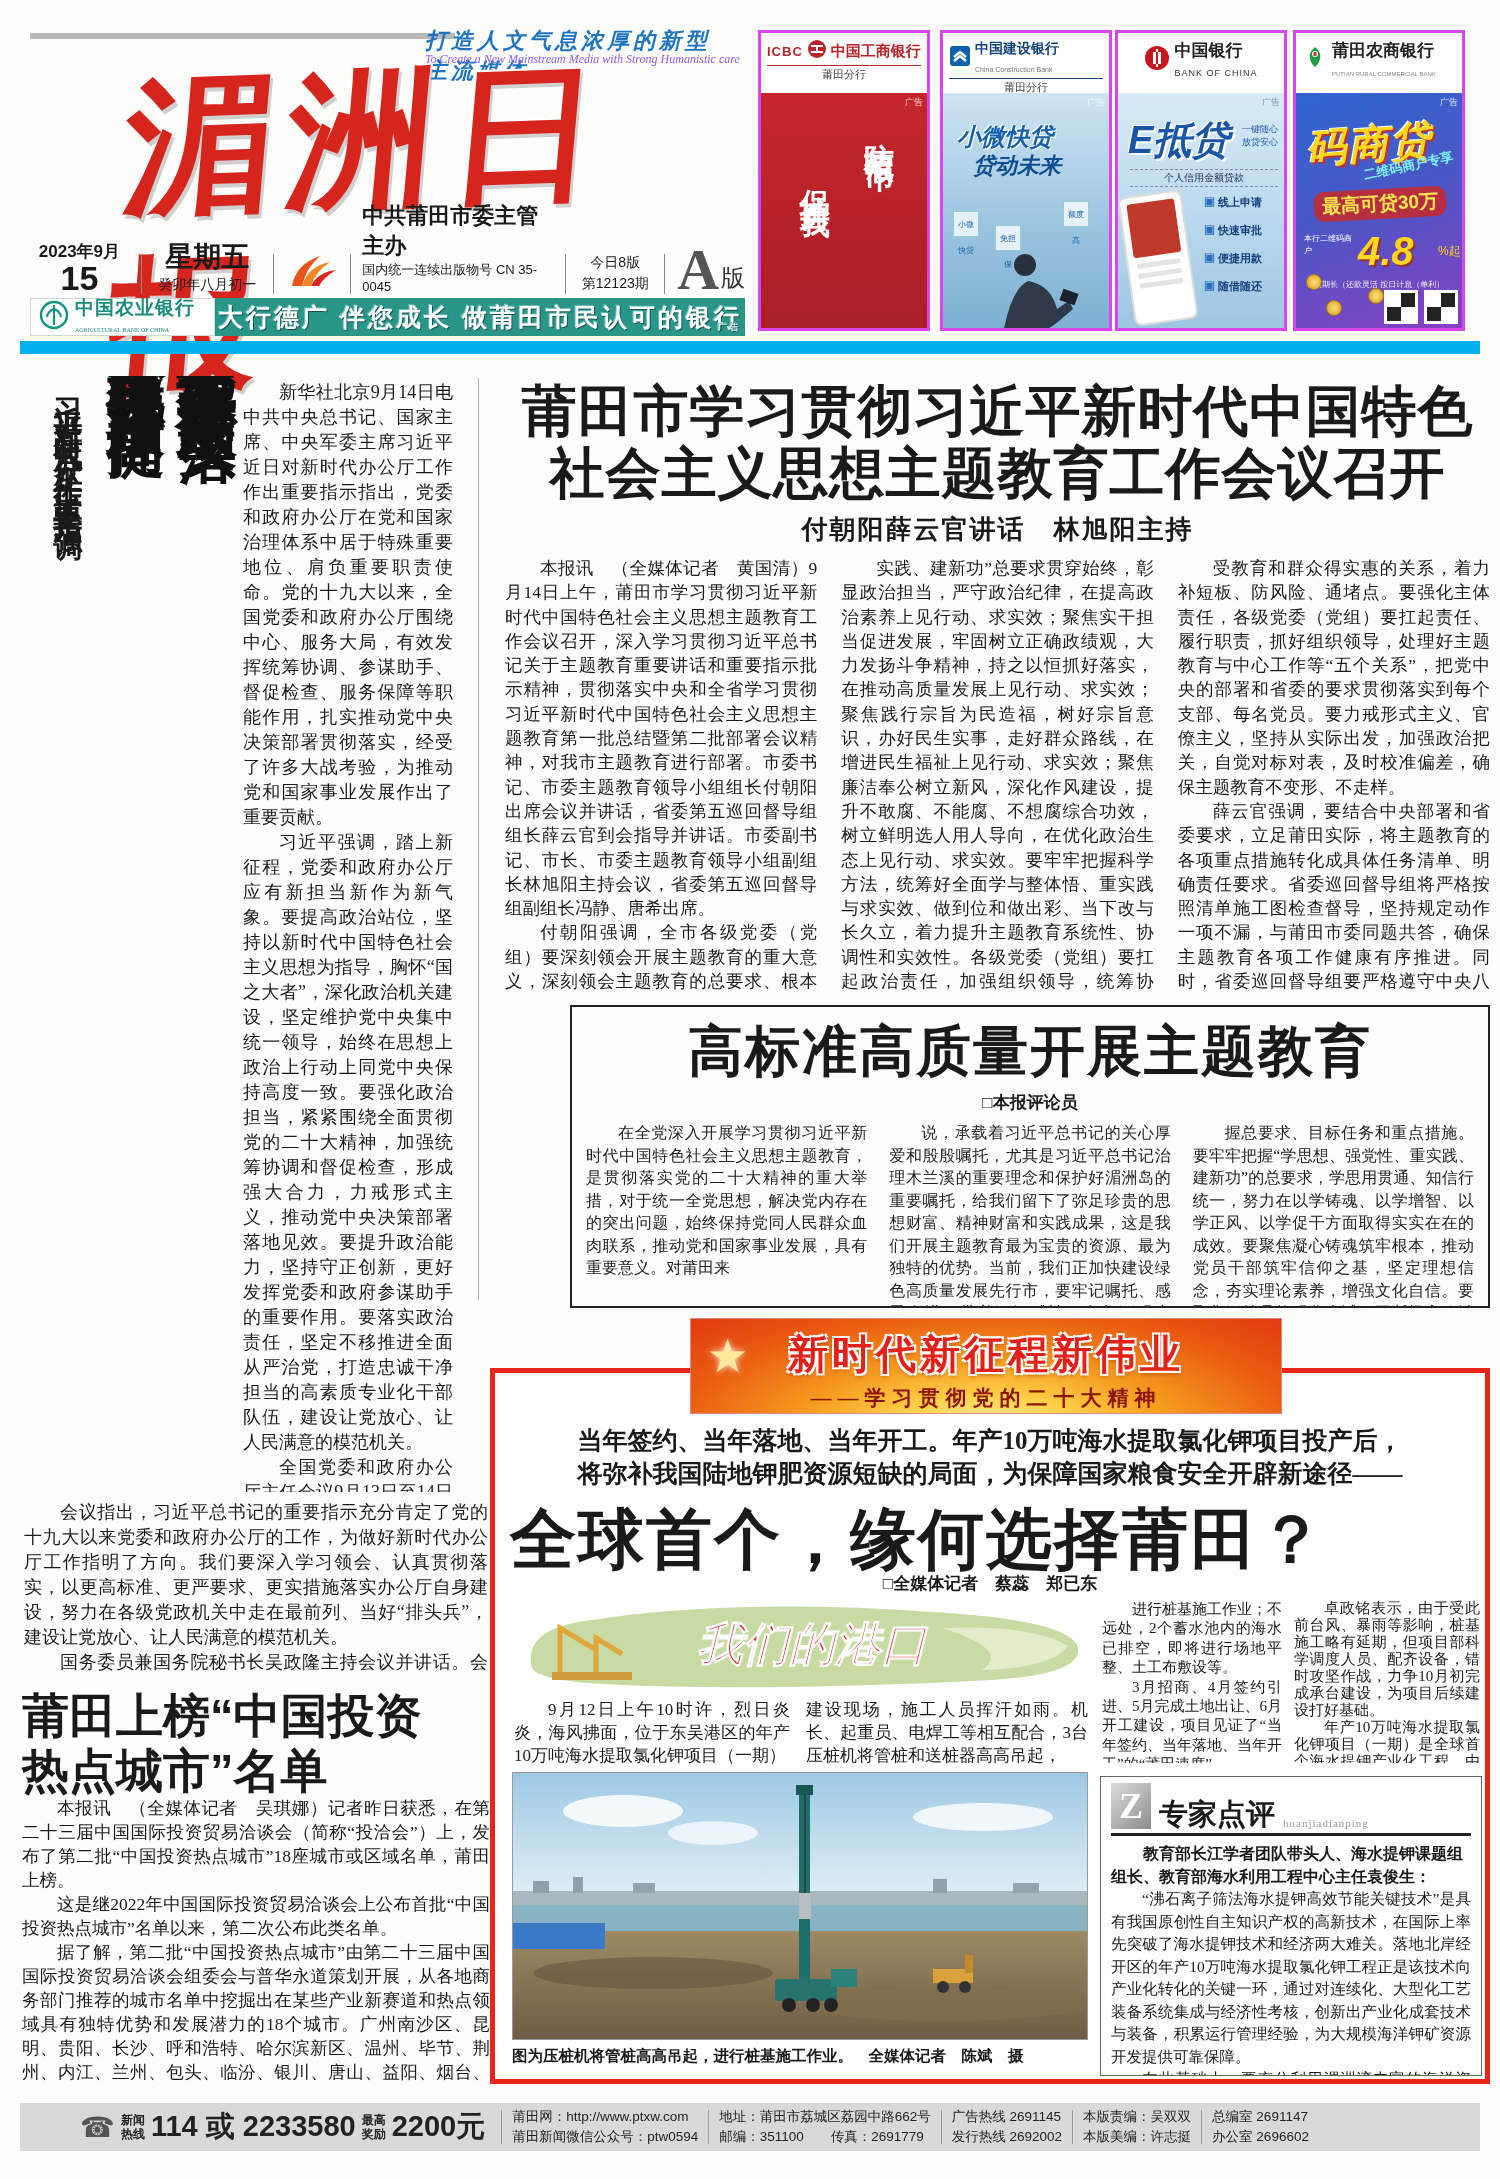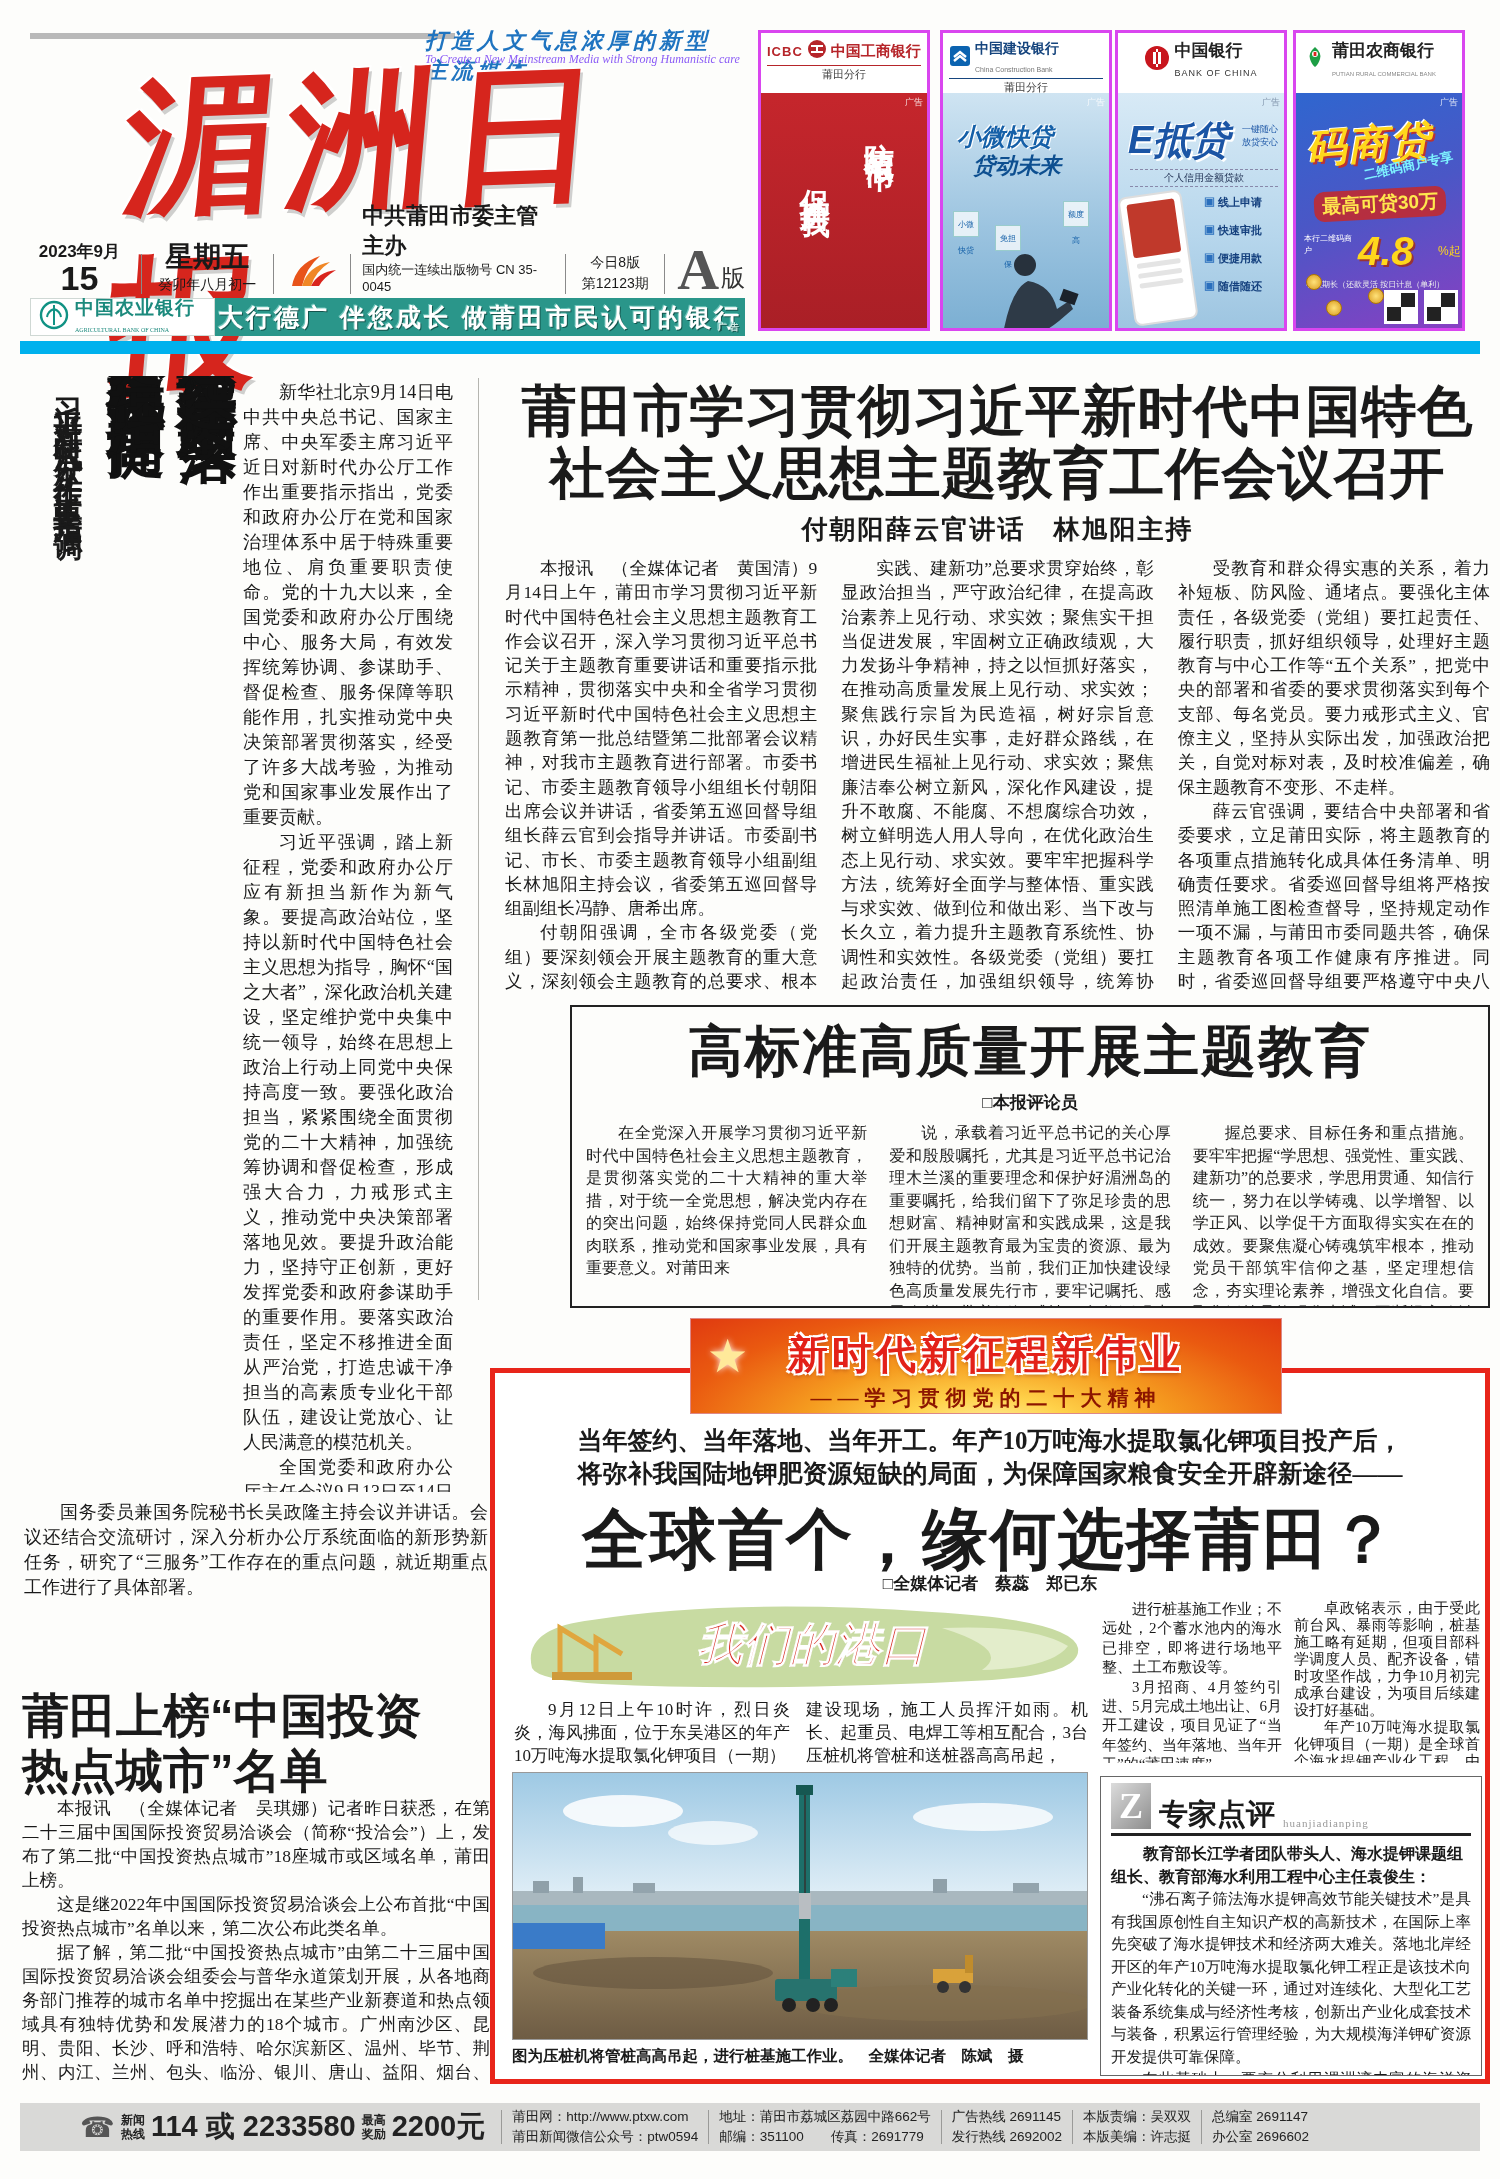--- a/index.html
+++ b/index.html
@@ -115,21 +115,21 @@
   
   .red-box{ left:490px; top:1368px; width:1000px; height:716px; border:5px solid #e8251a; background:#fff;}
   .banner{ left:690px; top:1318px; width:592px; height:96px; border:1px solid #d88;
      background:radial-gradient(ellipse at 50% 120%, #fff3b0 0%, #ffd24a 22%, #f59b1f 45%, #ea5a10 75%, #e03a10 100%); overflow:hidden;}
   .banner .star{ position:absolute; left:16px; top:10px; font-size:46px; color:#ffe99a; text-shadow:0 0 6px #fff;}
   .banner .bt{ text-align:center; margin-top:8px; font-size:40px; font-weight:900; letter-spacing:4px; color:#e32119;
      font-family:"Liberation Sans",sans-serif;
      text-shadow:-2px -2px 0 #fff,2px -2px 0 #fff,-2px 2px 0 #fff,2px 2px 0 #fff,0 3px 4px rgba(100,0,0,.4);}
   .banner .bs{ text-align:center; margin-top:2px; font-size:21px; font-weight:bold; letter-spacing:6px; color:#8c1500;}
   .port-kicker{ left:510px; top:1424px; width:960px; text-align:center; font-size:25px; font-weight:bold; line-height:33px;}
-  .port-hl{ left:510px; top:1495px; width:960px; text-align:center; font-size:66px; font-weight:900; letter-spacing:2px; font-family:"Liberation Sans",sans-serif;}
+  .port-hl{ left:510px; top:1495px; width:960px; font-size:66px; font-weight:900; letter-spacing:2px; font-family:"Liberation Sans",sans-serif;}
   .port-by{ left:510px; top:1572px; width:960px; text-align:center; font-size:17px; font-weight:bold;}
   .port-graphic{ left:512px; top:1598px; width:576px; height:92px;}
   .pg-svg{ width:100%; height:100%; }
   .port-c1{ left:514px; top:1698px; width:276px; height:68px; overflow:hidden; font-size:17px; line-height:23px;}
   .port-c2{ left:806px; top:1698px; width:282px; height:68px; overflow:hidden; font-size:17px; line-height:23px;}
   .port-c3{ left:1102px; top:1600px; width:180px; height:163px; overflow:hidden; font-size:15px; line-height:19.4px;}
   .port-c4{ left:1294px; top:1600px; width:186px; height:163px; overflow:hidden; font-size:15px; line-height:17px;}
   .port-c3 p,.port-c4 p{ text-indent:2em;}
   .photo{ left:512px; top:1772px; width:576px; height:268px; border:1px solid #999;}
   .photo-cap{ left:512px; top:2046px; width:576px; font-size:15.5px; font-weight:bold; font-family:"Liberation Sans",sans-serif;}
@@ -358,20 +358,21 @@
     <div class="vcol-big vcol-1">落实政治责任 建设让党放心让人民满意的模范机关</div>
     <div class="vcol-big vcol-2">提高政治站位 强化政治担当 提升政治能力</div>
     <div class="vcol-kicker">习近平对新时代办公厅工作作出重要指示强调</div>
   </div>
   <div class="abs xh-body just flowtext">
       <p>新华社北京9月14日电　中共中央总书记、国家主席、中央军委主席习近平近日对新时代办公厅工作作出重要指示指出，党委和政府办公厅在党和国家治理体系中居于特殊重要地位、肩负重要职责使命。党的十九大以来，全国党委和政府办公厅围绕中心、服务大局，有效发挥统筹协调、参谋助手、督促检查、服务保障等职能作用，扎实推动党中央决策部署贯彻落实，经受了许多大战考验，为推动党和国家事业发展作出了重要贡献。</p>
       <p>习近平强调，踏上新征程，党委和政府办公厅应有新担当新作为新气象。要提高政治站位，坚持以新时代中国特色社会主义思想为指导，胸怀“国之大者”，深化政治机关建设，坚定维护党中央集中统一领导，始终在思想上政治上行动上同党中央保持高度一致。要强化政治担当，紧紧围绕全面贯彻党的二十大精神，加强统筹协调和督促检查，形成强大合力，力戒形式主义，推动党中央决策部署落地见效。要提升政治能力，坚持守正创新，更好发挥党委和政府参谋助手的重要作用。要落实政治责任，坚定不移推进全面从严治党，打造忠诚干净担当的高素质专业化干部队伍，建设让党放心、让人民满意的模范机关。</p>
       <p>全国党委和政府办公厅主任会议9月13日至14日在京召开。中央政治局常委、中央办公厅主任蔡奇出席会议，传达习近平重要指示并讲话。</p>
     </div>
   <div class="abs xh-tail just flowtext">
+      <p>会议指出，习近平总书记的重要指示充分肯定了党的十九大以来党委和政府办公厅的工作，为做好新时代办公厅工作指明了方向。我们要深入学习领会、认真贯彻落实，以更高标准、更严要求、更实措施落实办公厅自身建设，努力在各级党政机关中走在最前列、当好“排头兵”，建设让党放心、让人民满意的模范机关。</p>
       <p>国务委员兼国务院秘书长吴政隆主持会议并讲话。会议还结合交流研讨，深入分析办公厅系统面临的新形势新任务，研究了“三服务”工作存在的重点问题，就近期重点工作进行了具体部署。</p>
     </div>
   <div class="abs hairline-v divider1"></div>
 
   <div class="abs meet-hl sans">
     <div>莆田市学习贯彻习近平新时代中国特色</div>
     <div>社会主义思想主题教育工作会议召开</div>
   </div>
   <div class="abs meet-by sans">付朝阳薛云官讲话　林旭阳主持</div>
   <div class="abs meet-body">

